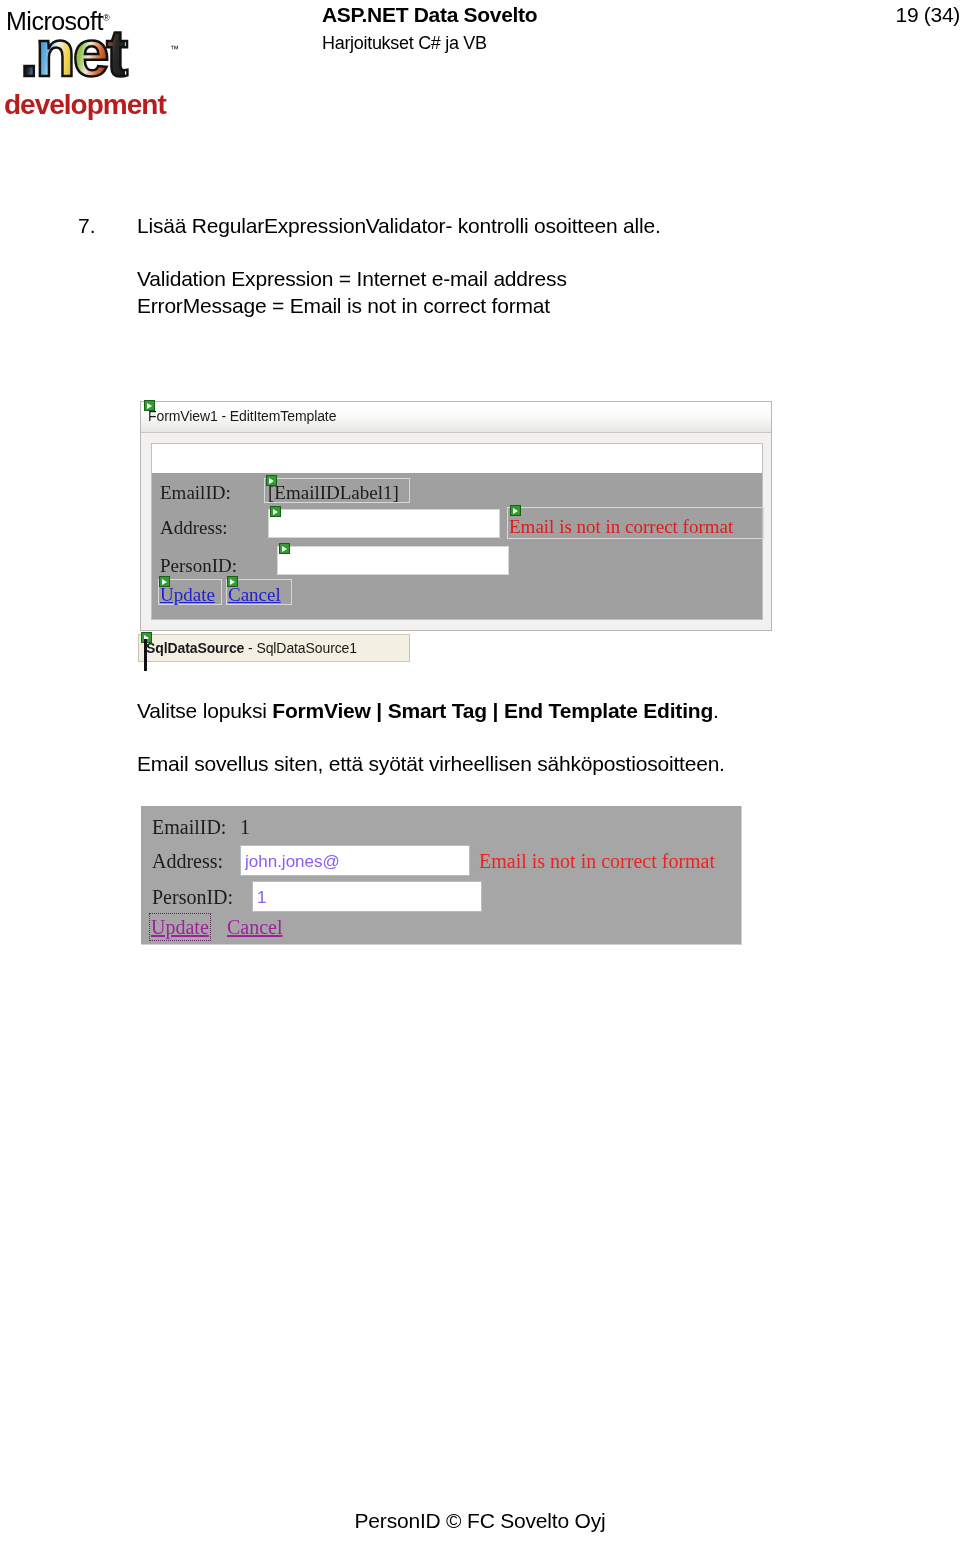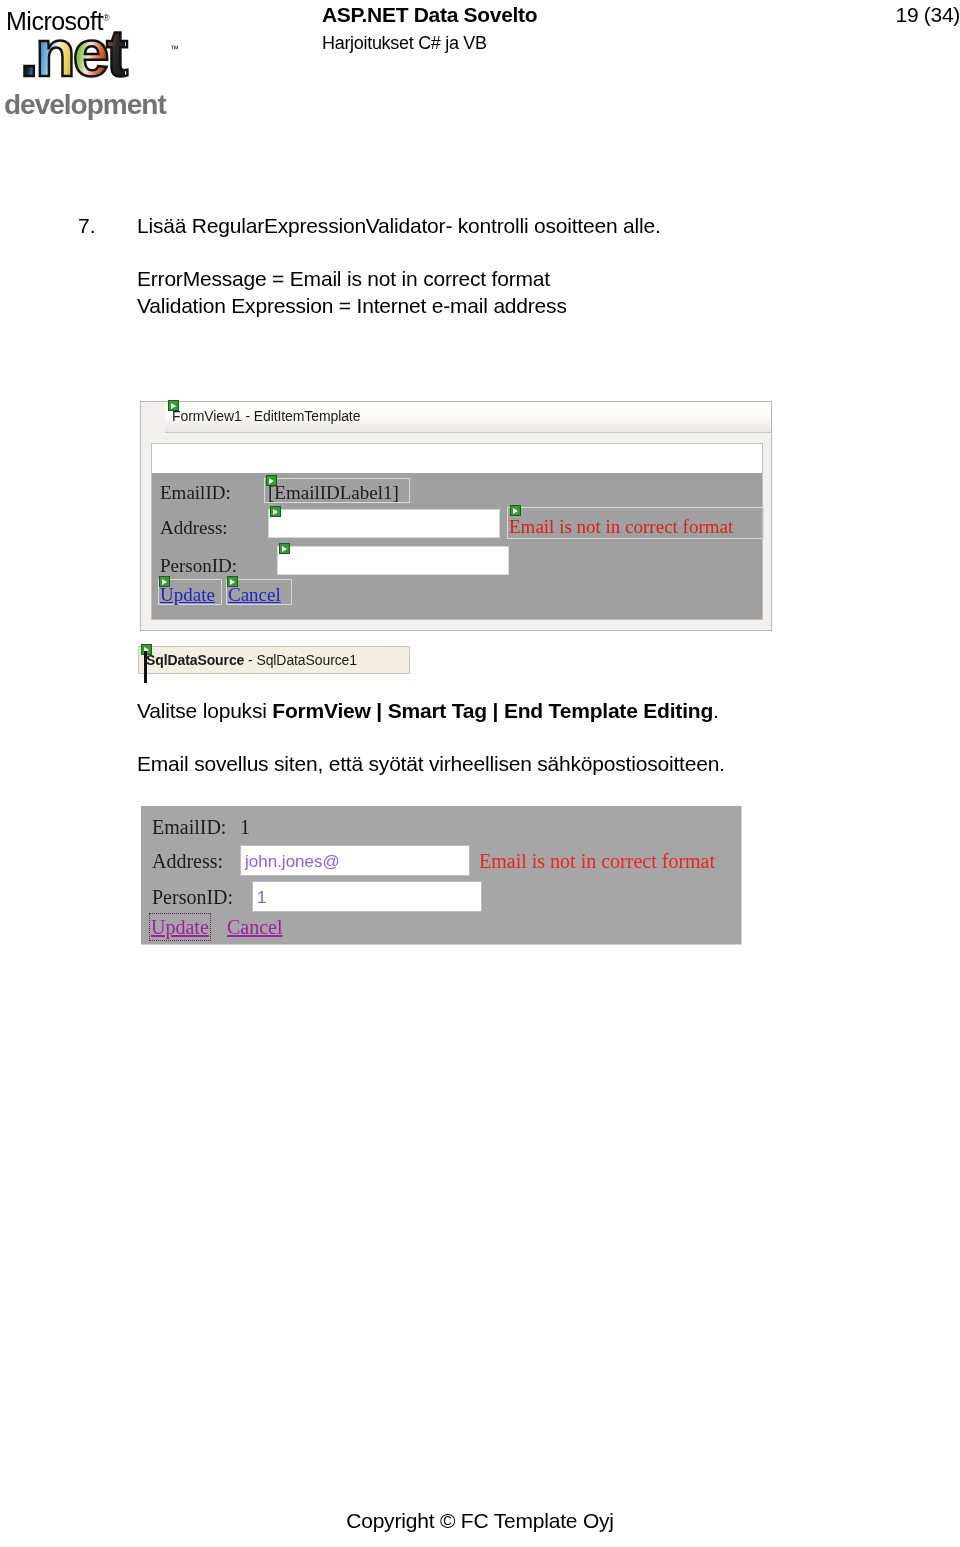--- a/index.html
+++ b/index.html
@@ -87,21 +87,21 @@
     font-size: 9px;
     color: #111;
   }
   .logo-development {
     position: absolute;
     left: 0px; top: 86px;
     font-size: 28px;
     font-weight: bold;
     letter-spacing: -1px;
     line-height: 30px;
-    color: #737373;
+    color: #b91c1c;
     font-family: "Liberation Sans", sans-serif;
   }
   .header-title {
     position: absolute;
     left: 322px; top: 2px;
     font-size: 21px;
     font-weight: bold;
     line-height: 26px;
     letter-spacing: -0.3px;
   }
@@ -180,21 +180,20 @@
     background: #f2f1f0;
     border: 1px solid #b9b7b4;
     box-sizing: border-box;
   }
   .vs-panel-header {
     position: relative;
     height: 31px;
     background: linear-gradient(to bottom, #ffffff 0%, #fbfbfa 45%, #e8e6e3 100%);
     border-bottom: 1px solid #c9c7c4;
     box-sizing: border-box;
-    margin-left: 24px;
   }
   .vs-panel-header .vs-panel-title {
     position: absolute;
     left: 7px; top: 5px;
     font-size: 14px;
     line-height: 18px;
     color: #1a1a1a;
     white-space: nowrap;
     letter-spacing: -0.1px;
   }
@@ -299,21 +298,20 @@
   }
 
   .sqlds-bar {
     position: absolute;
     left: 138px; top: 634px;
     width: 272px;
     height: 28px;
     background: #f3efe2;
     border: 1px solid #c9c4b4;
     box-sizing: border-box;
-    margin-top: 12px;
   }
   .sqlds-text {
     position: absolute;
     left: 7px; top: 3px;
     font-size: 14px;
     line-height: 20px;
     color: #1a1a1a;
     white-space: nowrap;
     letter-spacing: -0.1px;
   }
@@ -408,22 +406,22 @@
   <div class="header-subtitle">Harjoitukset C# ja VB</div>
   <div class="header-pageno">19 (34)</div>
 </div>
 
 <div class="step-item">
   <span class="step-number">7.</span>
   <span class="step-text">Lisää RegularExpressionValidator- kontrolli osoitteen alle.</span>
 </div>
 
 <div class="prop-block">
+  <div class="prop-line">Validation Expression = Internet e-mail address</div>
   <div class="prop-line">ErrorMessage = Email is not in correct format</div>
-  <div class="prop-line">Validation Expression = Internet e-mail address</div>
 </div>
 
 <div class="shot1">
 
   <div class="vs-panel-header">
     <span class="smart-tag" id="shot1-smarttag-formview"></span>
     <span class="vs-panel-title">FormView1 - EditItemTemplate</span>
   </div>
 
   <div class="inner-template">
@@ -484,13 +482,13 @@
   <input class="b-input" style="left: 99px; top: 39px; width: 230px; height: 31px;" value="john.jones@">
   <span class="b-error" style="left:338px; top:43px;">Email is not in correct format</span>
 
   <span class="b-label" style="left:11px; top:79px;">PersonID:</span>
   <input class="b-input" style="left: 111px; top: 75px; width: 230px; height: 31px;" value="1">
 
   <span class="b-link focused" style="left:10px; top:109px;">Update</span>
   <span class="b-link" style="left:86px; top:109px;">Cancel</span>
 </div>
 
-<div class="footer">Copyright ©  FC Template Oyj</div>
+<div class="footer">PersonID ©  FC Sovelto Oyj</div>
 
 </body></html>

